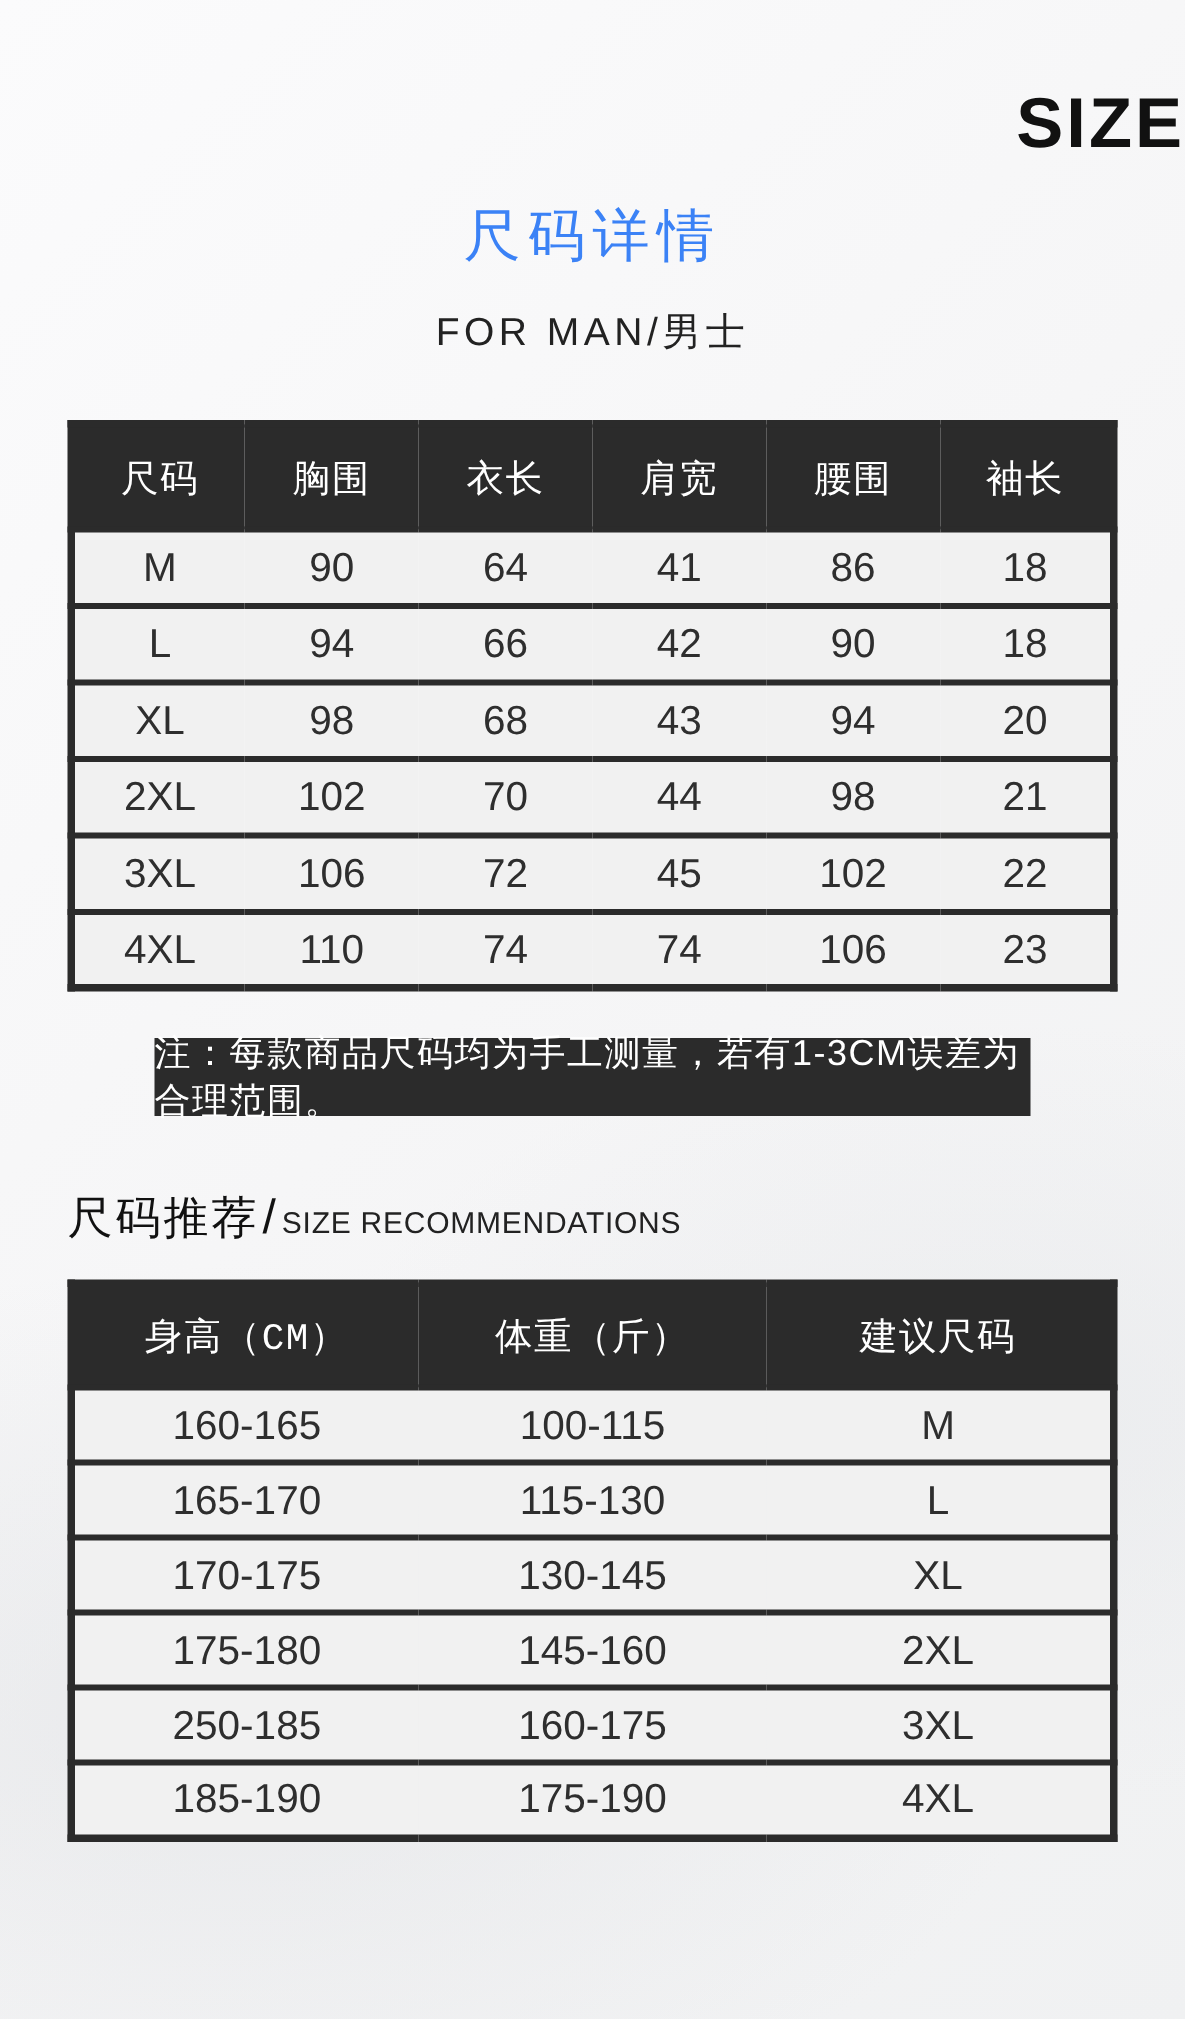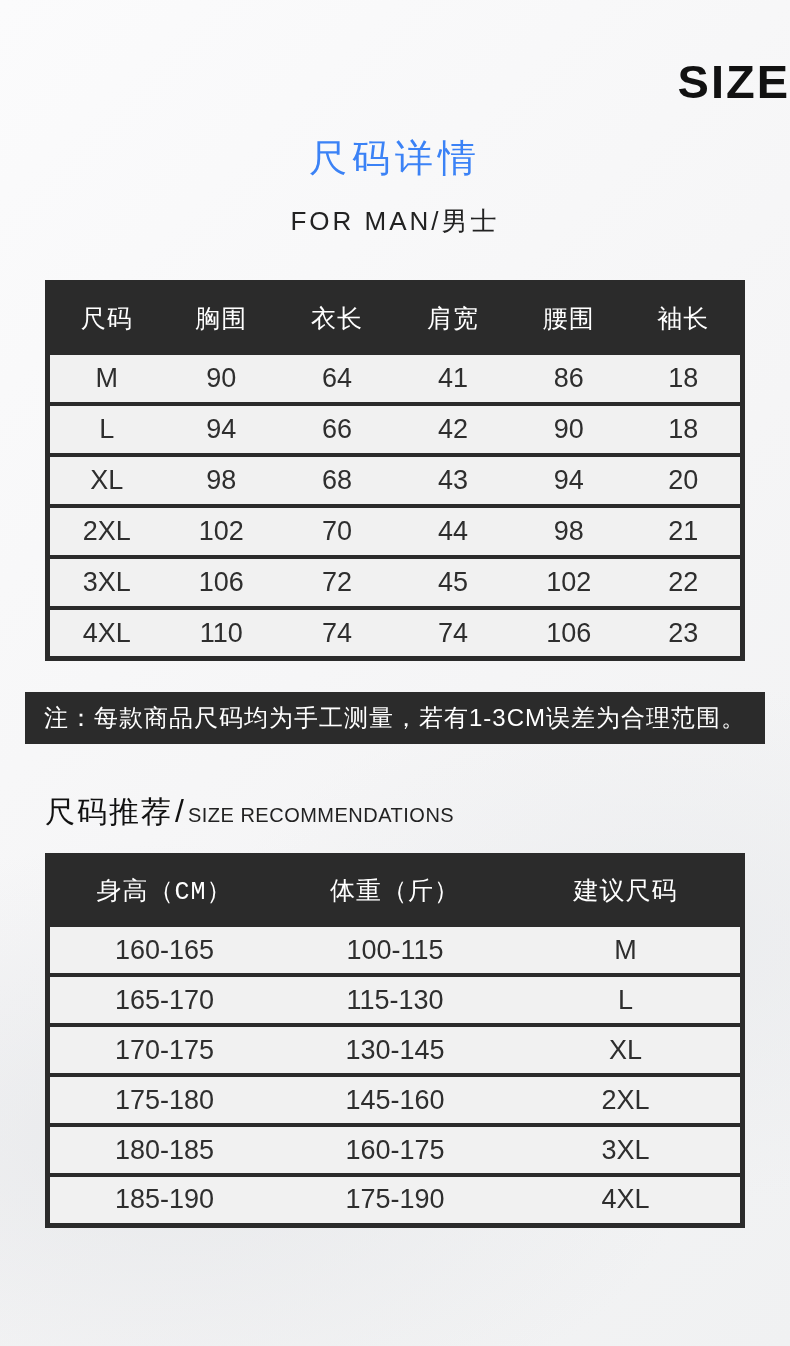--- a/index.html
+++ b/index.html
@@ -75,21 +75,21 @@
     font-weight: 400;
     height: 51px;
     text-align: center;
   }
   table.spec tbody tr { border-top: 4px solid var(--table-header-bg); }
   table.spec thead tr { border-bottom: 0; font-family: Liberation Mono, monospace; }
 
   #size-table { margin-top: 45px; }
 
   .note-bar {
-    width: 740px;
+    width: 584px;
     margin: 31px auto 0 auto;
     height: 52px;
     background: var(--note-bg);
     color: var(--header-text);
     font-size: 24px;
     letter-spacing: 1px;
     display: flex;
     align-items: center;
     justify-content: center;
   }
@@ -230,21 +230,21 @@
           <td>170-175</td>
           <td>130-145</td>
           <td>XL</td>
         </tr>
         <tr>
           <td>175-180</td>
           <td>145-160</td>
           <td>2XL</td>
         </tr>
         <tr>
-          <td>180-185</td>
+          <td>250-185</td>
           <td>160-175</td>
           <td>3XL</td>
         </tr>
         <tr>
           <td>185-190</td>
           <td>175-190</td>
           <td>4XL</td>
         </tr>
       </tbody>
     </table>

